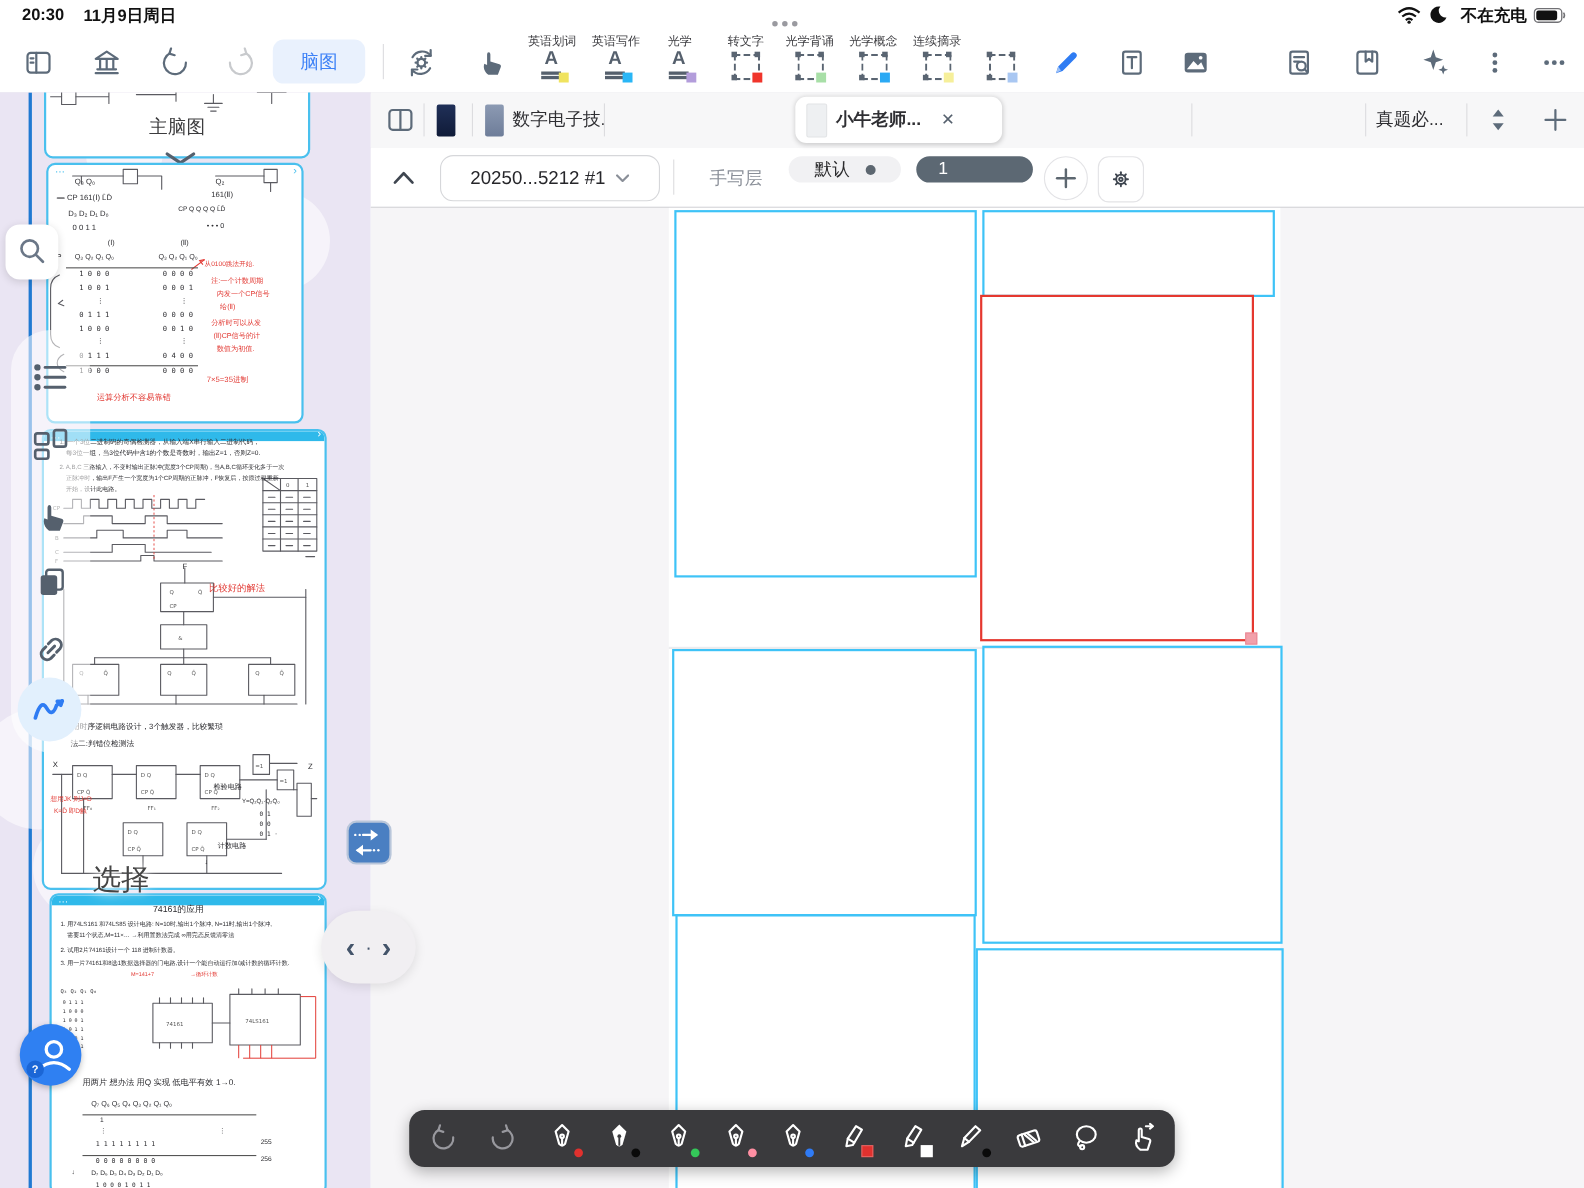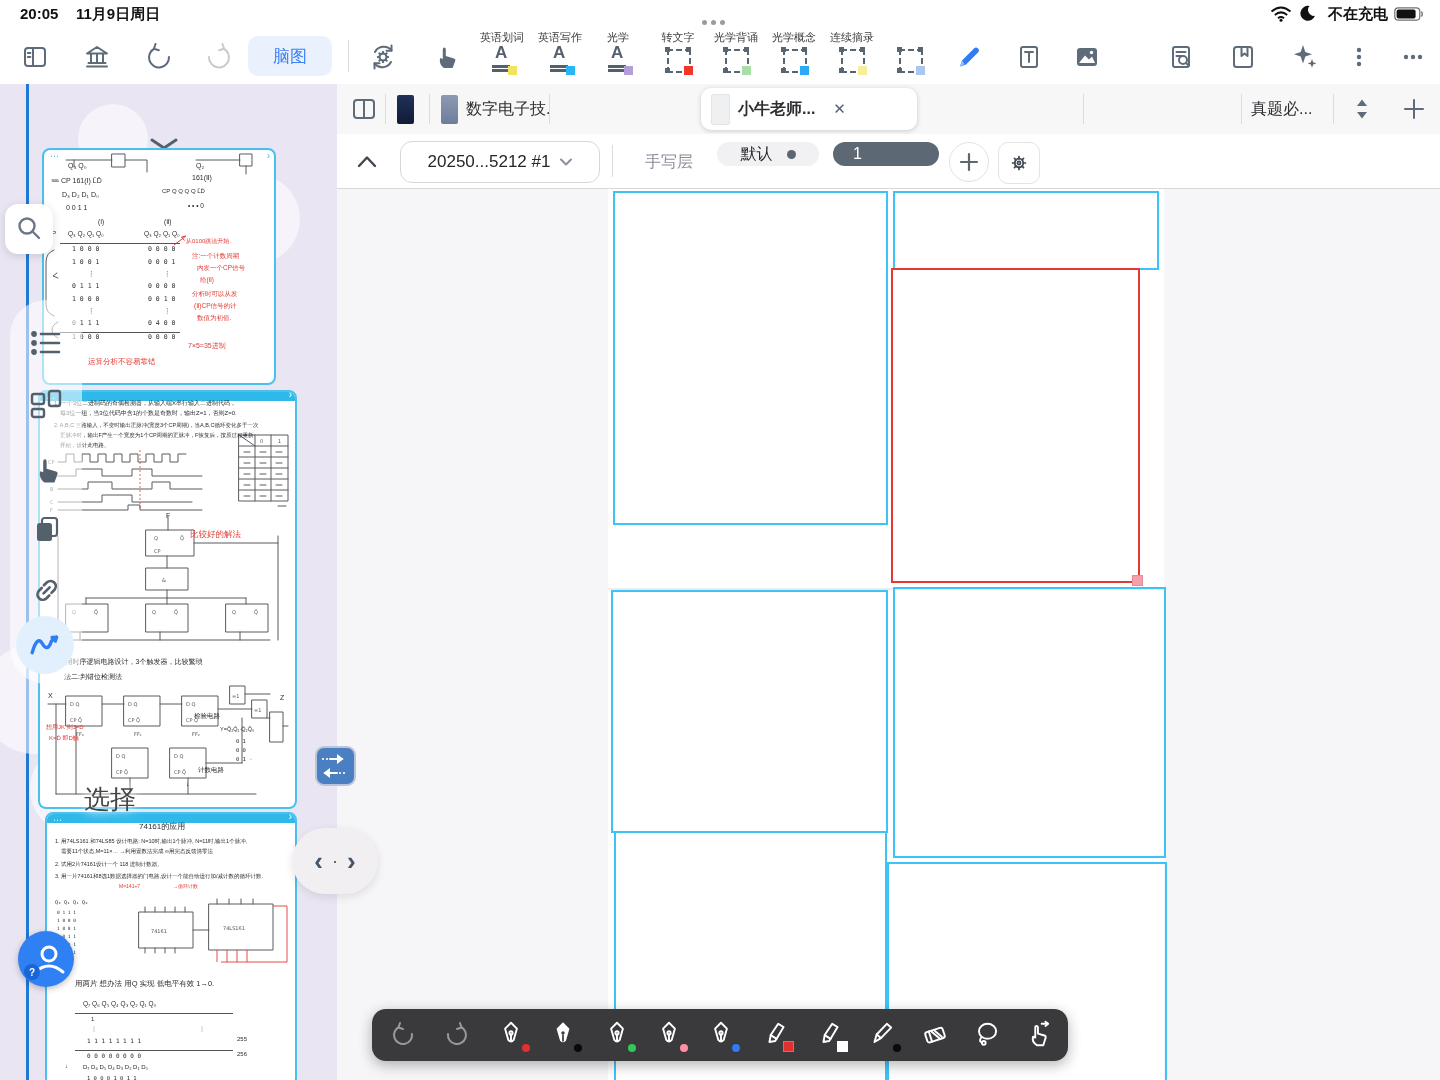--- a/index.html
+++ b/index.html
@@ -91,21 +91,21 @@
   .pchip{position:absolute;right:-2px;bottom:-1px;width:9px;height:9px;border:1px solid rgba(255,255,255,.25)}
   .wst{stroke:#fff;stroke-width:1.8;fill:none;stroke-linecap:round;stroke-linejoin:round}
   .gst{stroke:#98989e;stroke-width:2;fill:none;stroke-linecap:round;stroke-linejoin:round}
   .sk{stroke:#5a5a60;stroke-width:1;fill:none;stroke-linecap:round;stroke-linejoin:round}
   .skt{font-size:5px;fill:#555;font-family:"DejaVu Sans",sans-serif}
 </style>
 </head>
 <body>
 
 <div id="statusbar" class="abs">
-  <span id="clock" class="abs">20:05</span>
+  <span id="clock" class="abs">20:30</span>
   <span id="date" class="abs">11月9日周日</span>
   <span id="multidots" class="abs"><span class="mdot"></span><span class="mdot"></span><span class="mdot"></span></span>
   <span class="abs" style="right:148px;top:6px">
     <svg width="22" height="16" viewBox="0 0 22 16">
         <path d="M1.5 5.5 Q11 -2.5 20.5 5.5" stroke="#111" stroke-width="2" fill="none"></path>
         <path d="M4.8 9 Q11 3.8 17.2 9" stroke="#111" stroke-width="2" fill="none"></path>
         <path d="M8 12.2 Q11 9.8 14 12.2" stroke="#111" stroke-width="2" fill="none"></path>
         <circle cx="11" cy="14.2" r="1.5" fill="#111"></circle>
       </svg>
   </span>
@@ -309,21 +309,21 @@
   <div class="tabdiv" style="left:48px"></div>
   <div class="tab" style="left:50px;width:42px">
     <span class="thumb" style="background:linear-gradient(#203058,#101b38)"></span>
   </div>
   <div class="tabdiv" style="left:92px"></div>
   <div class="tab" style="left:94px;width:118px">
     <span class="thumb" style="background:linear-gradient(#8c9ab3,#6e7d99)"></span>
     <span>数字电子技...</span>
   </div>
   <div class="tabdiv" style="left:212px"></div>
-  <div class="tab" id="tabActive" style="left:364px;width:216px">
+  <div class="tab" id="tabActive" style="left:386px;width:188px">
     <span class="thumb" style="background:#eef0f2;border:1px solid #e2e4e6"></span>
     <span style="font-weight:bold">小牛老师...</span>
     <span class="closex">✕</span>
   </div>
   <div class="tabdiv" style="left:746px"></div>
   <div class="tabdiv" style="left:904px"></div>
   <div class="tab" style="left:904px;width:86px">
     <span>真题必...</span>
   </div>
   <div class="tabdiv" style="left:996px"></div>
@@ -384,20 +384,29 @@
   </div>
 </div>
 
 <div id="sidebar" class="abs">
   <div id="bluevline" class="abs"></div>
   <div class="deco" style="left:78px;top:20px;width:70px;height:70px"></div>
   <div class="deco" style="left:210px;top:90px;width:90px;height:90px"></div>
   <div class="deco" style="left:-20px;top:560px;width:110px;height:110px"></div>
   <div class="deco" style="left:30px;top:660px;width:90px;height:90px"></div>
 
+  <div class="card" style="left:40px;top:-12px;width:238px;height:68px">
+    <svg class="abs" style="left:2px;top:4px" width="230" height="26" viewBox="0 0 230 26">
+      <g class="sk">
+          <rect x="12" y="4" width="13" height="13"></rect>
+          <path d="M2 10 h10 M25 10 h30 M55 4 v12 M80 8 h36 M116 4 v10 M150 8 v8 M142 16 h16 M145 19.5 h10 M147.5 23 h5 M190 6 h26 M203 6 v10"></path>
+        </g>
+    </svg>
+    <div class="abs" style="left:0;right:0;top:30px;text-align:center;font-size:17px;color:#3c3c3e">主脑图</div>
+  </div>
 
   <div class="abs collapsev" style="left:148px;top:53px">
     <svg width="32" height="14" viewBox="0 0 32 14" class="st" style="stroke:#55606d;stroke-width:3">
         <polyline points="4,3 16,11 28,3"></polyline>
       </svg>
   </div>
 
   <div class="card" style="left:42px;top:64px;width:230px;height:233px">
     <span class="carddots" style="color:#49c0ee">⋯</span>
     <span class="cardarrow">›</span>

